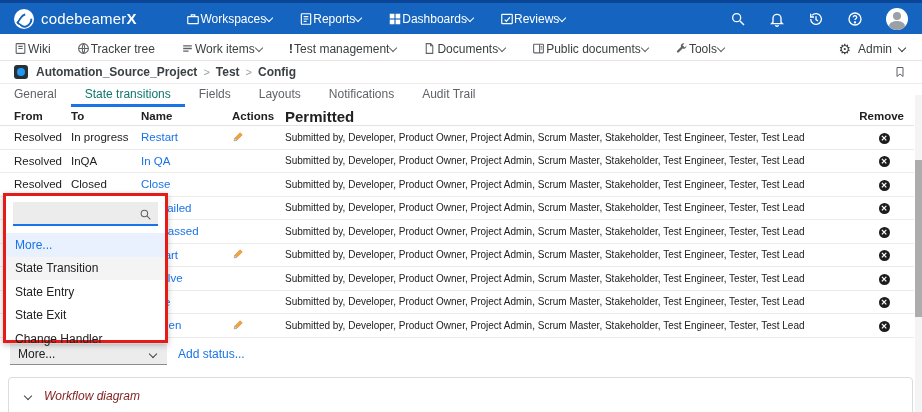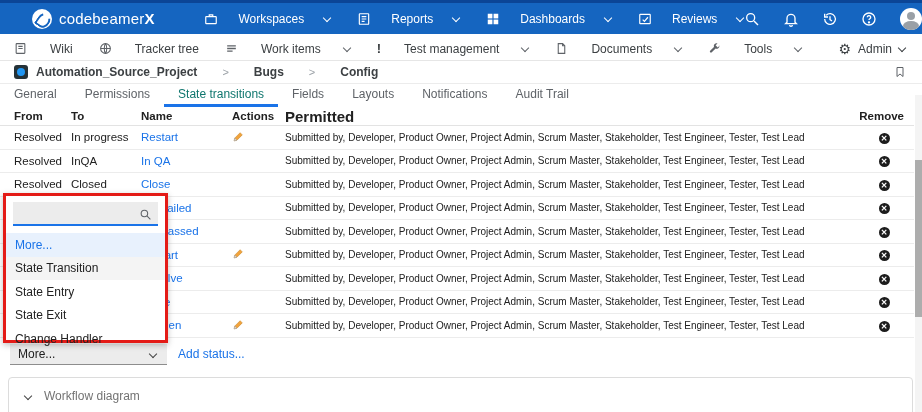--- a/index.html
+++ b/index.html
@@ -1,50 +1,50 @@
 <!DOCTYPE html>
 <html><head>
 <meta charset="utf-8">
 <style>
   * { margin:0; padding:0; box-sizing:border-box; }
   html,body { width:922px; height:412px; font-family:"Liberation Sans", sans-serif; background:#fff; overflow:hidden; }
   .stage { position:relative; width:922px; height:412px; background:#fff; }
 
   
   .topbar { position:absolute; left:0; top:0; width:922px; height:34px; background:#1565c0; border-top:3px solid #0b4596; display:flex; align-items:center; color:#fff; }
-  .logo { display:flex; align-items:center; gap:7px; cursor:pointer;padding-left:32px; }
+  .logo { display:flex; align-items:center; gap:7px; margin-left:14px; cursor:pointer; }
   .logo-circle { width:20px; height:20px; border-radius:50%; background:#fff; position:relative; }
   .logo-circle::after { content:""; position:absolute; left:5px; top:4px; width:9px; height:11px; border:2px solid #1565c0; border-radius:50% 50% 50% 0; border-top-color:transparent; transform:rotate(35deg); }
   .logo-text { font-size:15px; letter-spacing:.2px; }
   .logo-x { font-weight:bold; font-size:15px; }
   .topnav { display:flex; align-items:center; gap:26px; margin-left:50px; }
-  .topnav-item { display:flex; align-items:center; gap:20px; font-size:12px; cursor:pointer; }
+  .topnav-item { display:flex; align-items:center; gap:0; font-size:12px; cursor:pointer; }
   .topnav-item svg { display:block; }
   .chev { width:7px; height:7px; display:inline-block; position:relative; }
   .chev::before { content:""; position:absolute; left:0; top:0; width:5px; height:5px; border-right:1.5px solid currentColor; border-bottom:1.5px solid currentColor; transform:rotate(45deg); }
   .top-icons { margin-left:auto; display:flex; align-items:center; gap:23px; margin-right:14px; }
   .top-icon { cursor:pointer; display:flex; align-items:center; }
   .avatar { width:22px; height:22px; border-radius:50%; background:#fff; position:relative; overflow:hidden; }
   .avatar::before { content:""; position:absolute; left:7px; top:4px; width:8px; height:8px; border-radius:50%; background:#9aa0a6; }
   .avatar::after { content:""; position:absolute; left:3px; top:13px; width:16px; height:10px; border-radius:50%; background:#9aa0a6; }
 
   
   .toolbar2 { position:absolute; left:0; top:37px; width:922px; height:24px; background:#fff; border-bottom:1px solid #e6e6e6; display:flex; align-items:center; color:#3c4043; }
-  .tb-item { display:flex; align-items:center; gap:23px; font-size:12px; cursor:pointer; margin-left:26px; color:#3c4043; }
+  .tb-item { display:flex; align-items:center; gap:1px; font-size:12px; cursor:pointer; margin-left:26px; color:#3c4043; }
   .tb-item:first-child { margin-left:14px; }
   .tb-item .chev { color:#5f6368; }
   .tb-right { margin-left:auto; margin-right:16px; display:flex; align-items:center; gap:7px; font-size:12px; cursor:pointer; }
   .gear { font-size:14px; color:#3c4043; line-height:1; }
   .excl { font-weight:bold; color:#3c4043; font-size:13px; }
 
   
   .crumb-row { position:absolute; left:0; top:61px; width:922px; height:23px; border-bottom:1px solid #ececec; display:flex; align-items:center; }
   .crumb-icon { width:14px; height:14px; background:#263238; border-radius:3px; margin-left:14px; position:relative; }
   .crumb-icon::after { content:""; position:absolute; left:3px; top:3px; width:8px; height:8px; border-radius:50%; background:#2196f3; }
-  .crumbs { display:flex; align-items:center; gap:25px; margin-left:8px; font-size:12px; color:#3c4043; }
+  .crumbs { display:flex; align-items:center; gap:6px; margin-left:8px; font-size:12px; color:#3c4043; }
   .crumb { font-weight:bold; cursor:pointer; }
   .crumb.light { font-weight:bold; }
   .crumb-sep { color:#9aa0a6; font-size:11px; }
   .bookmark { margin-left:auto; margin-right:16px; cursor:pointer; display:flex; }
 
   
   .tabs { position:absolute; left:0; top:84px; width:848px; height:23px; display:flex; align-items:flex-end; }
   .tab { font-size:12px; color:#5f6368; padding:4px 14px 6px 14px; cursor:pointer; white-space:nowrap; }
   .tab.active { color:#0f766e; border-bottom:3px solid #1a73e8; padding-bottom:3px; }
 
@@ -75,21 +75,21 @@
   .dd-item.alt { background:#f4f4f4; }
 
   
   .more-select { position:absolute; left:10px; top:344px; width:157px; height:21px; background:#ececec; border-bottom:1px solid #8d8d8d; display:flex; align-items:center; font-size:12px; color:#212121; cursor:pointer; }
   .more-select span.lbl { padding-left:8px; }
   .more-select .chev { position:absolute; right:10px; color:#444; }
   .add-status { position:absolute; left:178px; top:347px; font-size:12px; color:#1a73e8; cursor:pointer; }
 
   
   .wf-panel { position:absolute; left:8px; top:377px; width:905px; height:40px; border:1px solid #dcdcdc; border-radius:4px; background:#fff; }
-  .wf-head { display:flex; align-items:center; gap:12px; padding:11px 0 0 16px; font-size:12px; color:#737373; cursor:pointer; }
+  .wf-head { display:flex; align-items:center; gap:12px; padding:11px 0 0 16px; font-size:12px; color:#7f1d1d; cursor:pointer;font-style:italic; }
   .wf-head .chev { color:#444; }
 
   
   .scroll-track { position:absolute; right:0; top:95px; width:7px; height:317px; background:#f4f4f4; }
   .scroll-thumb { position:absolute; right:0; top:160px; width:7px; height:157px; background:#adadad; cursor:grab; }
 </style>
 </head>
 <body>
 
 <div class="stage">
@@ -195,52 +195,59 @@
     </div>
     <div class="tb-item">
       <svg width="13" height="13" viewBox="0 0 24 24" fill="none" stroke="#5f6368" stroke-width="2">
           <path d="M6 3h8l4 4v14H6z"></path>
           <path d="M14 3v4h4"></path>
         </svg>
       <span>Documents</span>
       <span class="chev"></span>
     </div>
     <div class="tb-item">
+      <svg width="13" height="13" viewBox="0 0 24 24" fill="none" stroke="#5f6368" stroke-width="2">
+          <rect x="3" y="4" width="18" height="16" rx="1"></rect>
+          <path d="M14 4v16M16 9h3M16 13h3"></path>
+        </svg>
+      <span>Public documents</span>
+      <span class="chev"></span>
+    </div>
+    <div class="tb-item">
       <svg width="13" height="13" viewBox="0 0 24 24" fill="#5f6368">
           <path d="M21 7a5 5 0 0 1-7 5L7 19a2 2 0 0 1-3-3l7-7a5 5 0 0 1 6.6-6.3L14 6l4 4 3.4-3.4c.3.1.5.3.6.4z"></path>
         </svg>
       <span>Tools</span>
       <span class="chev"></span>
     </div>
     <div class="tb-right">
       <span class="gear">⚙</span>
       <span>Admin</span>
       <span class="chev"></span>
     </div>
   </div>
 
   <div class="crumb-row">
     <span class="crumb-icon"></span>
     <div class="crumbs">
       <span class="crumb">Automation_Source_Project</span>
       <span class="crumb-sep">&gt;</span>
-      <span class="crumb light">Bugs</span>
+      <span class="crumb light">Test</span>
       <span class="crumb-sep">&gt;</span>
       <span class="crumb light">Config</span>
     </div>
     <span class="bookmark">
       <svg width="12" height="14" viewBox="0 0 24 24" fill="none" stroke="#5f6368" stroke-width="2">
           <path d="M6 3h12v18l-6-5-6 5z"></path>
         </svg>
     </span>
   </div>
 
   <div class="tabs">
     <div class="tab">General</div>
-    <div class="tab">Permissions</div>
     <div class="tab active">State transitions</div>
     <div class="tab">Fields</div>
     <div class="tab">Layouts</div>
     <div class="tab">Notifications</div>
     <div class="tab">Audit Trail</div>
   </div>
 
   <div class="tablewrap">
     <div class="trow head">
       <div class="c-from">From</div>

